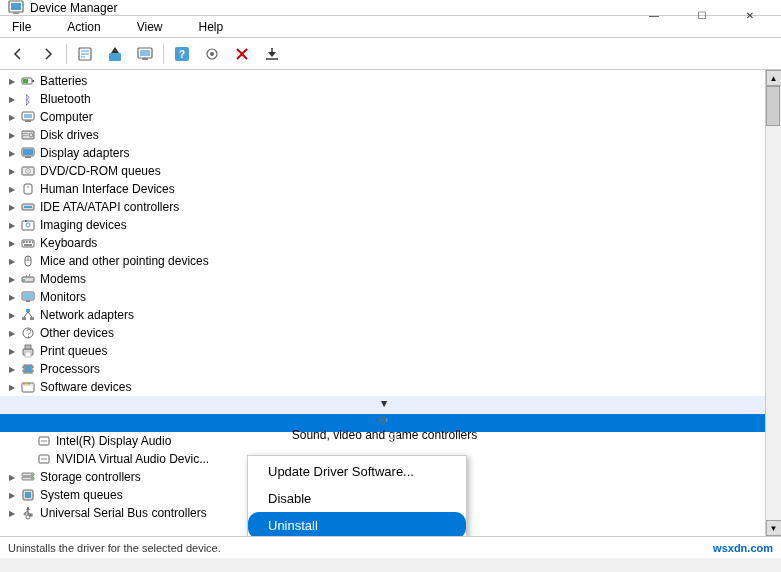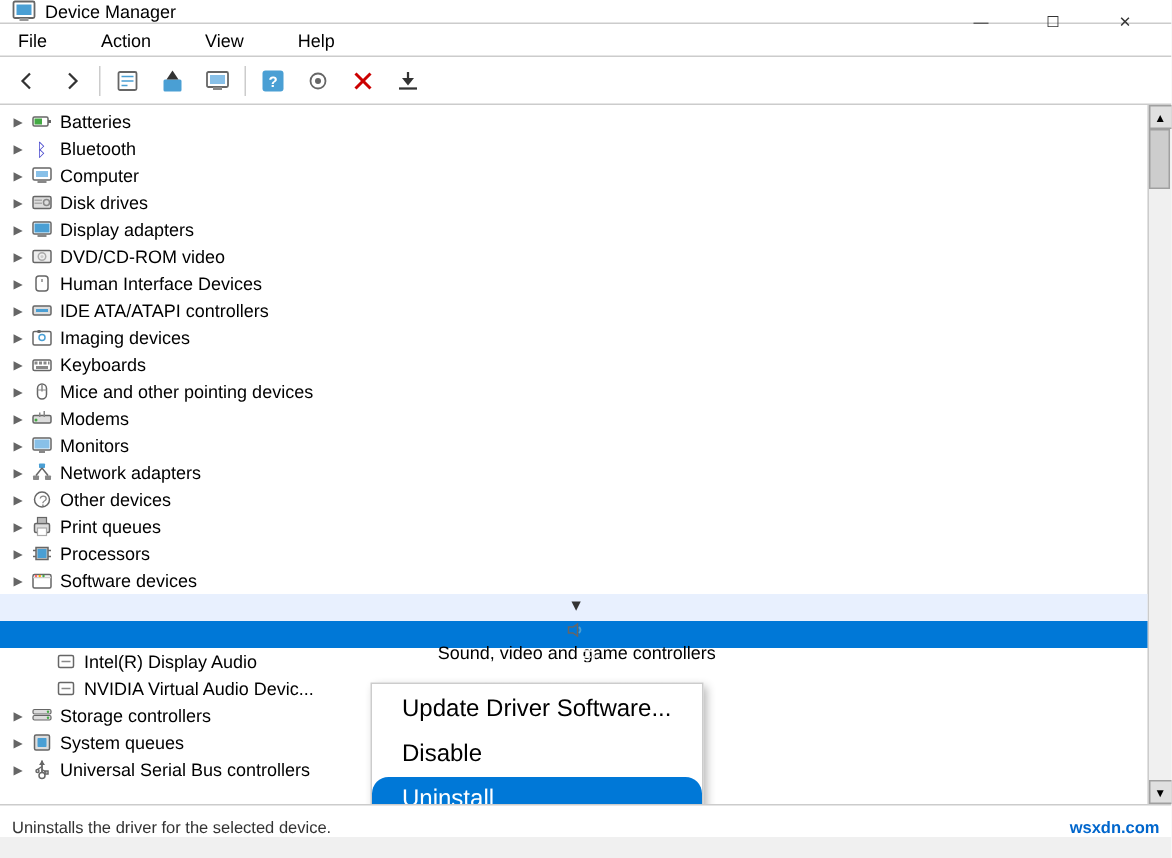--- a/index.html
+++ b/index.html
@@ -157,31 +157,31 @@
       background: #fff;
       border: 1px solid #ccc;
       box-shadow: 2px 2px 6px rgba(0,0,0,0.3);
       z-index: 100;
       min-width: 220px;
       padding: 2px 0;
     }
     .context-menu-item {
       padding: 6px 20px;
       cursor: pointer;
-      font-size: 16px;
+      font-size: 13px;
     }
     .context-menu-item.active { background: #0078d7; color: #fff; border-radius: 11px; }
 
     
     .status-bar {
       background: #fff;
       border-top: 1px solid #ccc;
       height: 22px;
       display: flex;
-      align-items: flex-end;
+      align-items: center;
       padding: 0 8px;
       font-size: 11px;
       color: #333;
       justify-content: space-between;
     }
 
     
     svg { display: block; }
 
     
@@ -380,21 +380,21 @@
 
     <div class="tree-item">
       <span class="expand-arrow">▶</span>
       <span class="tree-icon">
         <svg width="14" height="14" viewBox="0 0 14 14">
             <rect x="1" y="3" width="12" height="8" rx="1" fill="#eee" stroke="#666" stroke-width="1"></rect>
             <circle cx="7" cy="7" r="2.5" fill="none" stroke="#aaa" stroke-width="1"></circle>
             <circle cx="7" cy="7" r="1" fill="#ccc"></circle>
           </svg>
       </span>
-      <span>DVD/CD-ROM video</span>
+      <span>DVD/CD-ROM queues</span>
     </div>
 
     <div class="tree-item">
       <span class="expand-arrow">▶</span>
       <span class="tree-icon">
         <svg width="14" height="14" viewBox="0 0 14 14">
             <rect x="3" y="2" width="8" height="10" rx="2" fill="none" stroke="#666" stroke-width="1"></rect>
             <line x1="7" y1="4" x2="7" y2="6" stroke="#888" stroke-width="1"></line>
           </svg>
       </span>

